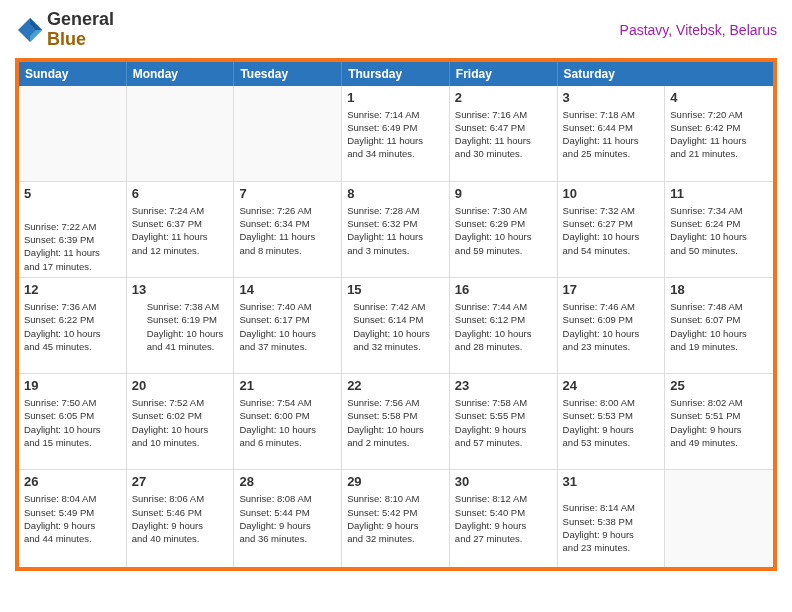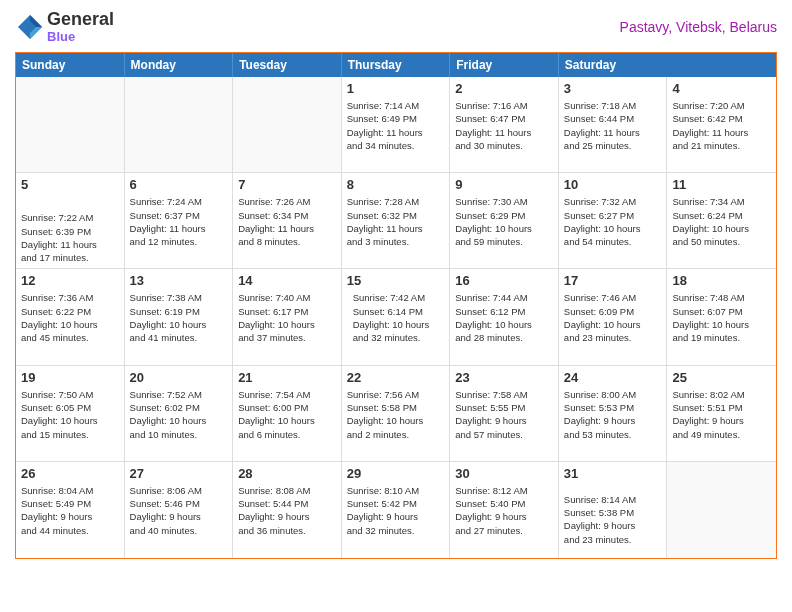--- a/index.html
+++ b/index.html
@@ -31,23 +31,23 @@
       display: flex;
       flex-direction: column;
       line-height: 1.1;
     }
     .logo-general {
       font-size: 18px;
       font-weight: bold;
       color: #333;
     }
     .logo-blue {
-      font-size: 13px;
-      font-weight: bold;
-      color: #8b5cf6;
+      font-size: 18px;
+      font-weight: bold;
+      color: #a16207;
     }
     .logo-icon {
       width: 30px;
       height: 30px;
       margin-right: 2px;
     }
     .title-section {
       text-align: right;
     }
     .month-title {
@@ -57,21 +57,21 @@
       line-height: 1.1;
     }
     .location {
       font-size: 14px;
       color: #a21caf;
     }
     .calendar {
       flex: 1;
       display: flex;
       flex-direction: column;
-      border: 1px solid #f97316;
+      border: 4px solid #f97316;
     }
     .cal-header {
       display: grid;
       grid-template-columns: repeat(7, 1fr);
       background: #2a75bb;
     }
     .cal-header-cell {
       color: #fff;
       font-size: 12px;
       font-weight: bold;
@@ -237,21 +237,21 @@
         <div class="cal-row">
           <div class="cal-cell">
             <div class="day-number">12</div>
             <div class="day-info" style="white-space: pre-line;">Sunrise: 7:36 AM
 Sunset: 6:22 PM
 Daylight: 10 hours
 and 45 minutes.</div>
           </div>
           <div class="cal-cell">
             <div class="day-number">13</div>
-            <div class="day-info" style="white-space: pre-line;">Sunrise: 7:38 AM
+            <div class="day-info" style="white-space: pre-line; margin-left: 15px;">Sunrise: 7:38 AM
 Sunset: 6:19 PM
 Daylight: 10 hours
 and 41 minutes.</div>
           </div>
           <div class="cal-cell">
             <div class="day-number">14</div>
             <div class="day-info" style="white-space: pre-line;">Sunrise: 7:40 AM
 Sunset: 6:17 PM
 Daylight: 10 hours
 and 37 minutes.</div>

